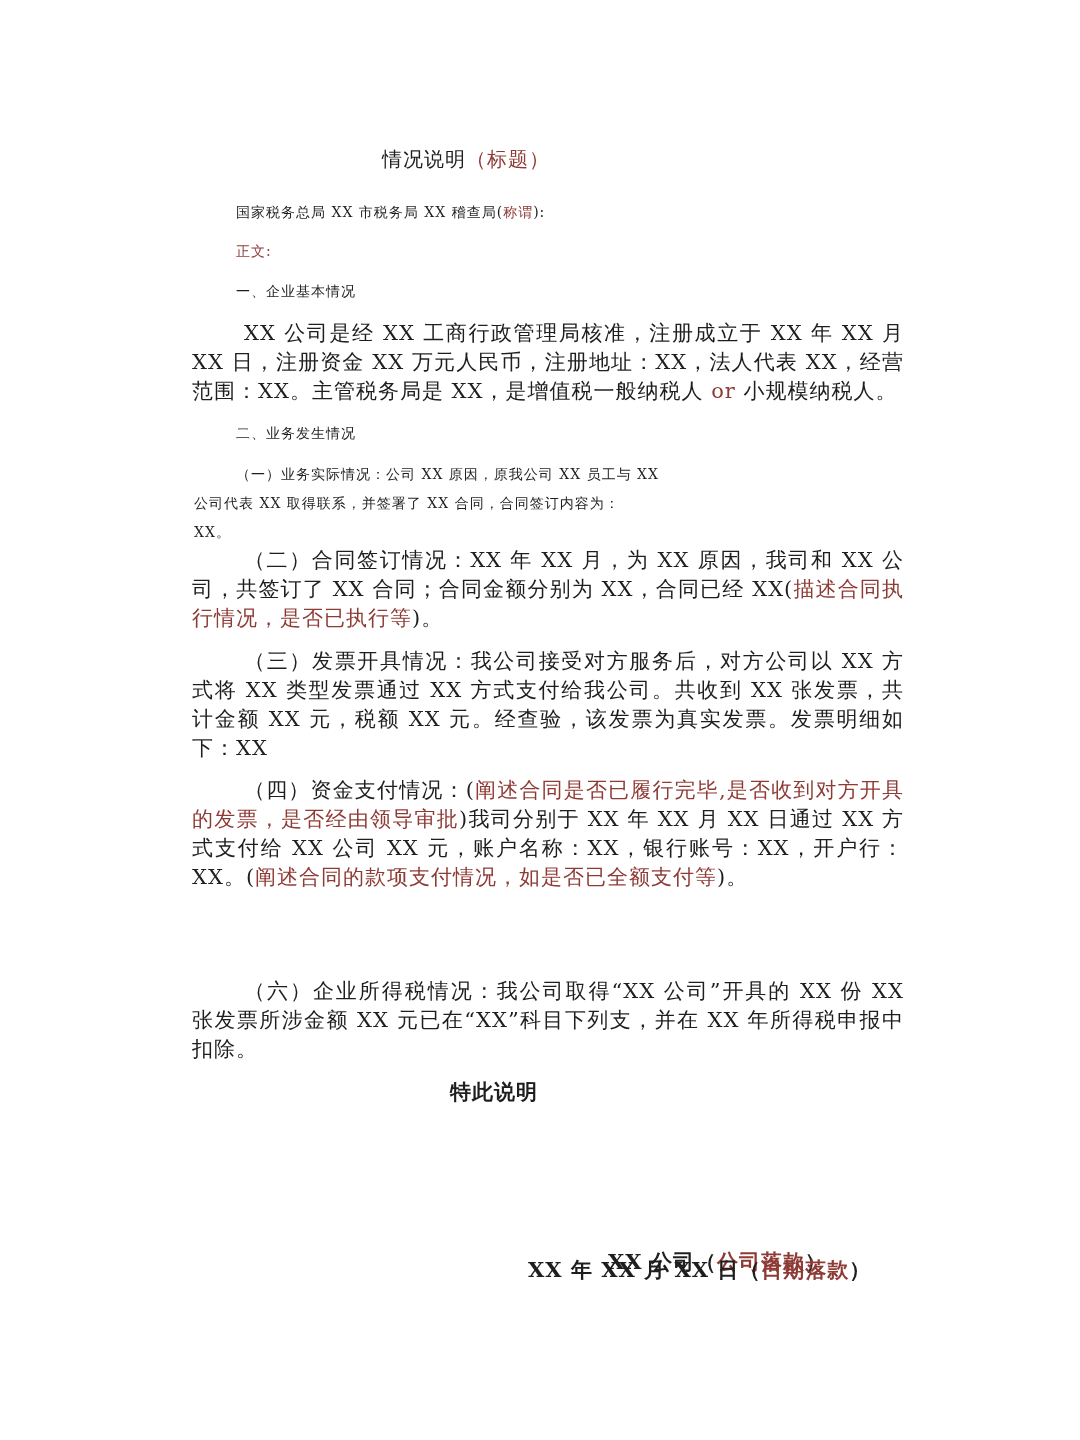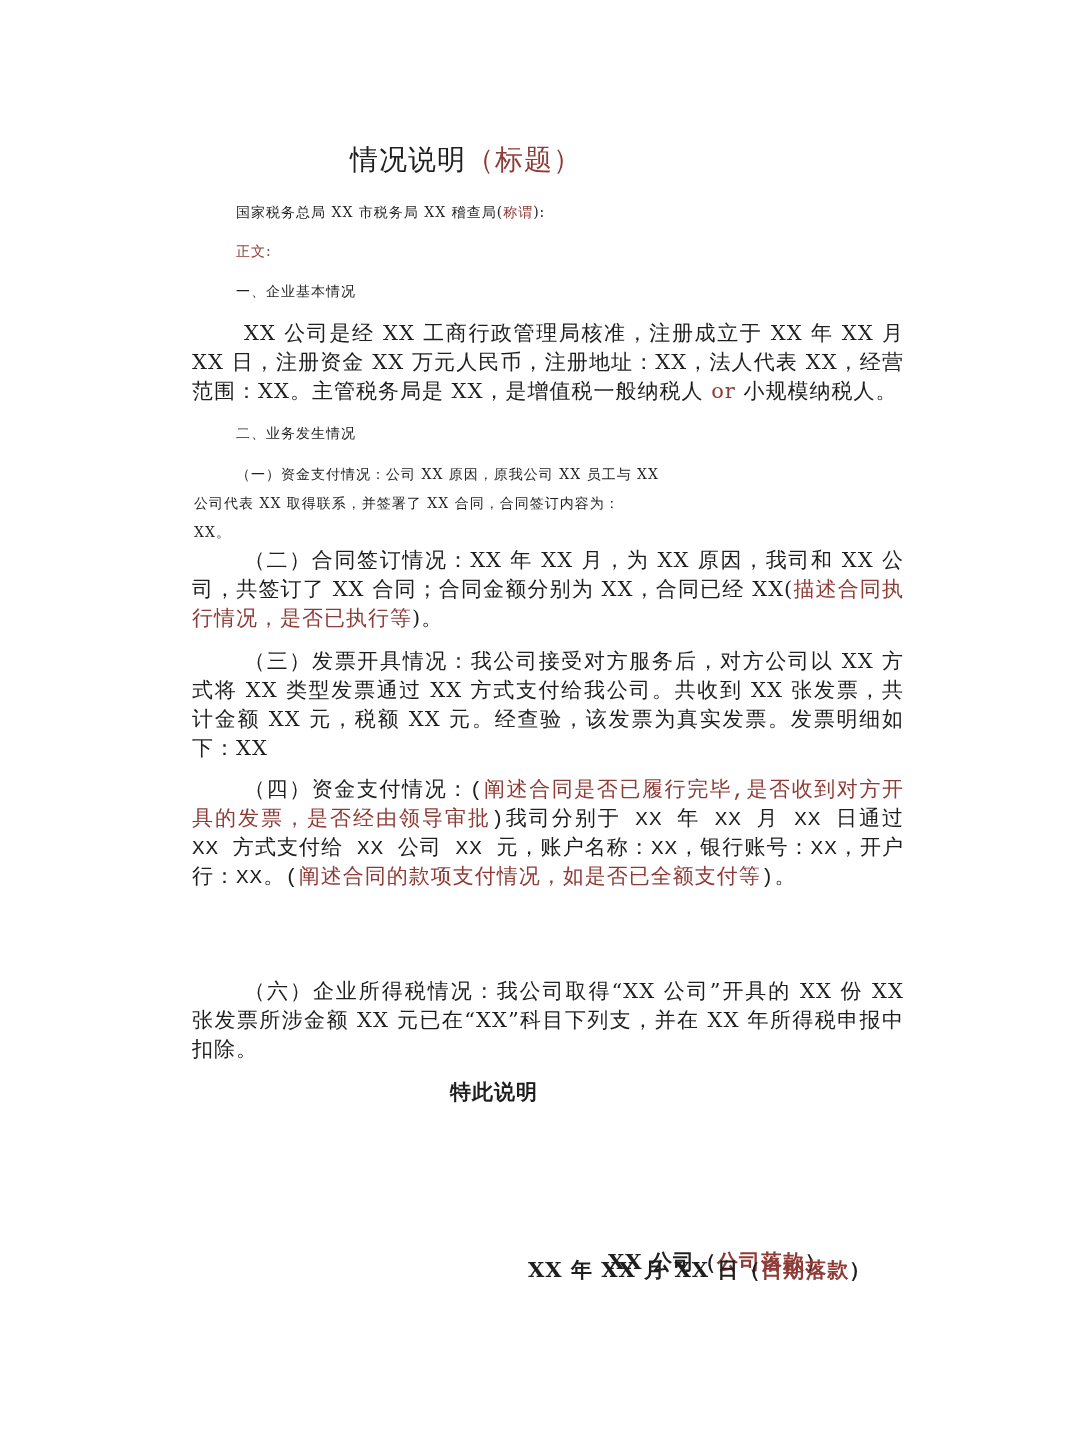--- a/index.html
+++ b/index.html
@@ -1,21 +1,21 @@
 <!DOCTYPE html>
 <html><head>
 <meta charset="utf-8">
 <style>
   html, body { margin:0; padding:0; background:#ffffff; }
   body { width:1080px; height:1440px; position:relative; overflow:hidden;
          font-family: "DejaVu Serif", "Liberation Serif", serif; color:#1e1e1e; }
   .page { position:absolute; left:0; top:0; width:1080px; height:1440px; }
   .red { color:#8e3b36; }
   .line { position:absolute; font-size:14px; line-height:29px; white-space:nowrap; letter-spacing:1px; }
-  .title { left:0; width:932px; text-align:center; top:145px; font-size:28px; }
+  .title { left:0; width:932px; text-align:center; top:145px; font-size:20px; }
   .para { position:absolute; left:192px; width:712px; font-size:21px; line-height:29px;
           text-align:justify; letter-spacing:1px; }
   .indent { text-indent:52px; }
   .sig { position:absolute; font-size:21px; line-height:29px; white-space:nowrap; letter-spacing:1px;font-weight:bold; }
 </style>
 </head>
 <body>
 
 <div class="page">
 
@@ -24,29 +24,29 @@
   <div class="line" style="left:236px; top:198px;"><span>国家税务总局 XX 市税务局 XX 稽查局(</span><span class="red">称谓</span><span>):</span></div>
 
   <div class="line red" style="left:236px; top:237px;">正文:</div>
 
   <div class="line" style="left:236px; top:277px;">一、企业基本情况</div>
 
   <div class="para indent" style="top:319px;"><span>XX 公司是经 XX 工商行政管理局核准，注册成立于 XX 年 XX 月 XX 日，注册资金 XX 万元人民币，注册地址：XX，法人代表 XX，经营范围：XX。主管税务局是 XX，是增值税一般纳税人 </span><span class="red">or</span><span> 小规模纳税人。</span></div>
 
   <div class="line" style="left:236px; top:419px;">二、业务发生情况</div>
 
-  <div class="line" style="left:236px; top:460px;">（一）资金支付情况：公司 XX 原因，原我公司 XX 员工与 XX</div>
+  <div class="line" style="left:236px; top:460px;">（一）业务实际情况：公司 XX 原因，原我公司 XX 员工与 XX</div>
   <div class="line" style="left:194px; top:489px;">公司代表 XX 取得联系，并签署了 XX 合同，合同签订内容为：</div>
   <div class="line" style="left:194px; top:518px;">XX。</div>
 
   <div class="para indent" style="top:546px;"><span>（二）合同签订情况：XX 年 XX 月，为 XX 原因，我司和 XX 公司，共签订了 XX 合同；合同金额分别为 XX，合同已经 XX(</span><span class="red">描述合同执行情况，是否已执行等</span><span>)。</span></div>
 
   <div class="para indent" style="top:647px;">（三）发票开具情况：我公司接受对方服务后，对方公司以 XX 方式将 XX 类型发票通过 XX 方式支付给我公司。共收到 XX 张发票，共计金额 XX 元，税额 XX 元。经查验，该发票为真实发票。发票明细如下：XX</div>
 
-  <div class="para indent" style="top:776px;font-family:Liberation Mono, monospace;"><span>（四）资金支付情况：(</span><span class="red">阐述合同是否已履行完毕,是否收到对方开具的发票，是否经由领导审批</span><span>)我司分别于 XX 年 XX 月 XX 日通过 XX 方式支付给 XX 公司 XX 元，账户名称：XX，银行账号：XX，开户行：XX。(</span><span class="red">阐述合同的款项支付情况，如是否已全额支付等</span><span>)。</span></div>
+  <div class="para indent" style="top:776px;"><span>（四）资金支付情况：(</span><span class="red">阐述合同是否已履行完毕,是否收到对方开具的发票，是否经由领导审批</span><span>)我司分别于 XX 年 XX 月 XX 日通过 XX 方式支付给 XX 公司 XX 元，账户名称：XX，银行账号：XX，开户行：XX。(</span><span class="red">阐述合同的款项支付情况，如是否已全额支付等</span><span>)。</span></div>
 
 
   <div class="para indent" style="top:977px;">（六）企业所得税情况：我公司取得“XX 公司”开具的 XX 份 XX 张发票所涉金额 XX 元已在“XX”科目下列支，并在 XX 年所得税申报中扣除。</div>
 
   <div class="sig" style="left:450px; top:1077px;">特此说明</div>
 
   <div class="sig" style="left:608px; top:1247px;"><span>XX 公司（</span><span class="red">公司落款</span><span>）</span></div>
 
   <div class="sig" style="left:528px; top:1255px;"><span>XX 年 XX 月 XX 日（</span><span class="red">日期落款</span><span>）</span></div>
 

